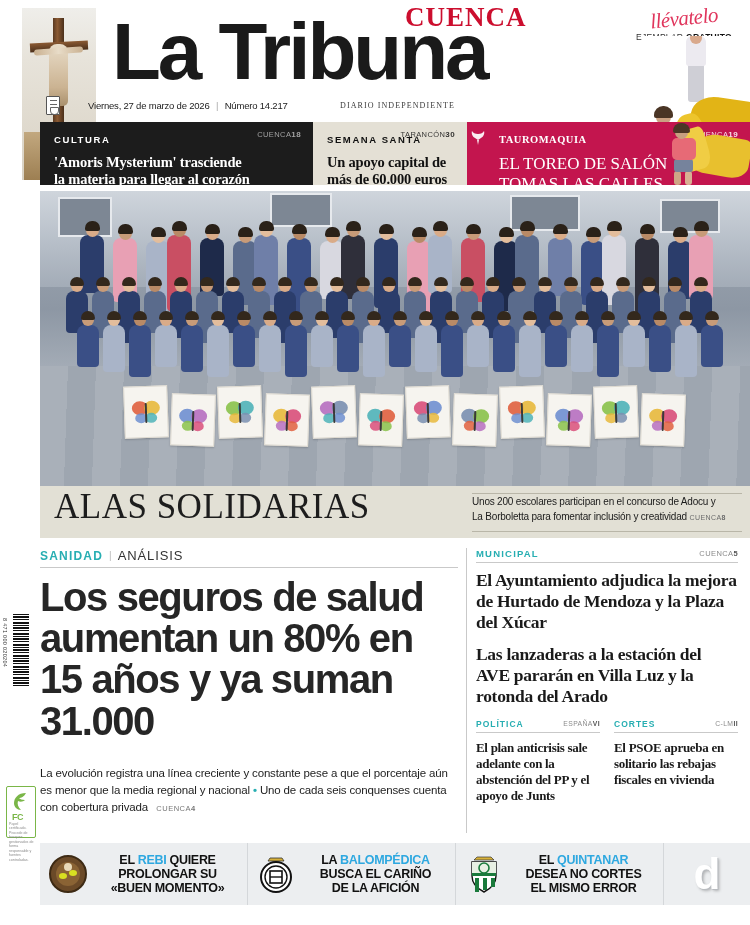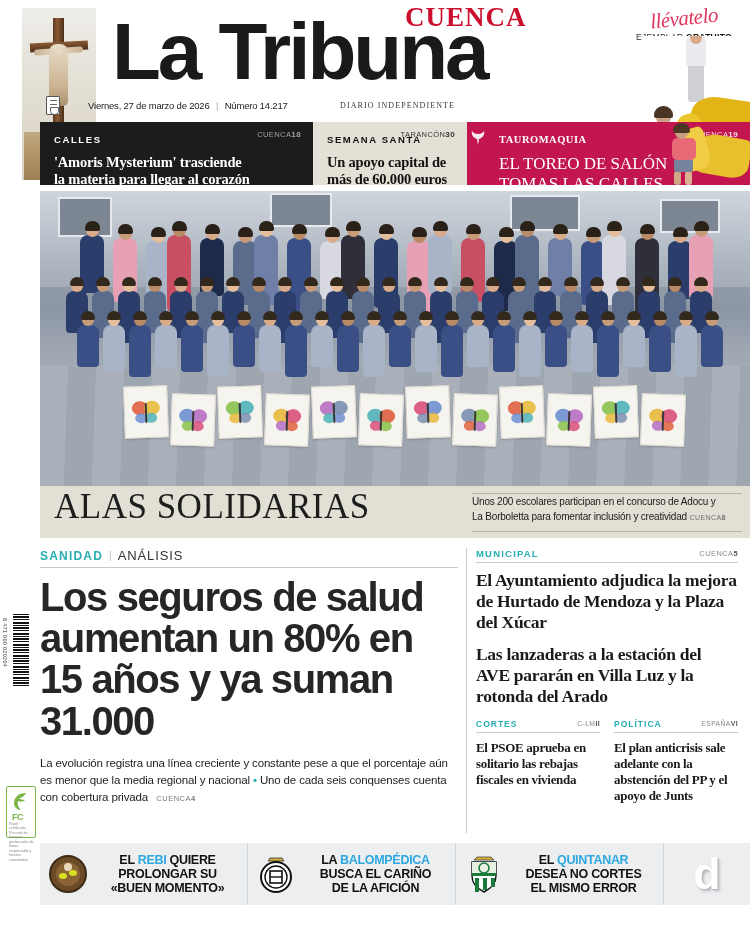--- a/index.html
+++ b/index.html
@@ -215,21 +215,21 @@
   }
   .kicker-bar { color:#bbb; font-size:10px; }
   .kicker-sub { font-size: 13px; letter-spacing: .9px; color:#333; }
 
   .lead-head {
     font-family: "Liberation Sans", sans-serif;
     font-weight: bold; font-size: 40px; line-height: 1.03;
     letter-spacing: -1.4px; color: #262626; margin-top: 9px;
   }
   .lead-sub {
-    font-size: 11.5px; line-height: 1.5; color: #1d1d1d; margin-top: 13px;
+    font-size: 11.5px; line-height: 1.5; color: #1d1d1d; margin-top: 23px;
     letter-spacing: -0.15px;
   }
   .lead-sub .bull { color:#27aeb2; font-weight:bold; }
   .lead-pg { font-size:7.5px; letter-spacing:.5px; color:#777; }
 
   
   .rightcol { position: absolute; left: 476px; top: 0; width: 262px; }
   .sec { margin-bottom: 12px; }
   .sec-row {
     display:flex; justify-content: space-between; align-items:center;
@@ -336,21 +336,21 @@
       <div class="kp-kid-shorts"></div>
       <div class="kp-kid-shirt"></div>
       <div class="kp-kid-head"></div>
       <div class="kp-kid-hair"></div>
     </div>
   </div>
 
   <div class="teasers">
 
     <div class="teaser t-cultura">
-      <span class="t-kicker">CALLES</span>
+      <span class="t-kicker">CULTURA</span>
       <span class="t-page"><span>CUENCA</span><b>18</b></span>
       <div class="t-head">
         <div>'Amoris Mysterium' trasciende</div>
         <div>la materia para llegar al corazón</div>
       </div>
     </div>
 
     <div class="teaser t-semana">
       <span class="t-kicker">SEMANA SANTA</span>
       <span class="t-page"><span>TARANCÓN</span><b>30</b></span>
@@ -762,31 +762,31 @@
         <div class="sec-head">El Ayuntamiento adjudica la mejora de Hurtado de Mendoza y la Plaza del Xúcar</div>
       </div>
 
       <div class="sec">
         <div class="sec-head">Las lanzaderas a la estación del AVE pararán en Villa Luz y la rotonda del Arado</div>
       </div>
 
       <div class="twocol">
         <div class="sec">
           <div class="sec-row">
+            <span class="sec-kicker">POLÍTICA</span>
+            <span class="sec-page"><span>ESPAÑA</span><b>VI</b></span>
+          </div>
+          <div class="sec-head">El plan anticrisis sale adelante con la abstención del PP y el apoyo de Junts</div>
+        </div>
+        <div class="sec">
+          <div class="sec-row">
             <span class="sec-kicker">CORTES</span>
             <span class="sec-page"><span>C-LM</span><b>II</b></span>
           </div>
           <div class="sec-head">El PSOE aprueba en solitario las rebajas fiscales en vivienda</div>
-        </div>
-        <div class="sec">
-          <div class="sec-row">
-            <span class="sec-kicker">POLÍTICA</span>
-            <span class="sec-page"><span>ESPAÑA</span><b>VI</b></span>
-          </div>
-          <div class="sec-head">El plan anticrisis sale adelante con la abstención del PP y el apoyo de Junts</div>
         </div>
       </div>
     </div>
   </div>
 
   <div class="barcode"></div>
   <div class="barcode-num">8 471 000 020204</div>
 
   <div class="fsc">
     <svg class="fsc-tree" viewBox="0 0 18 20">

